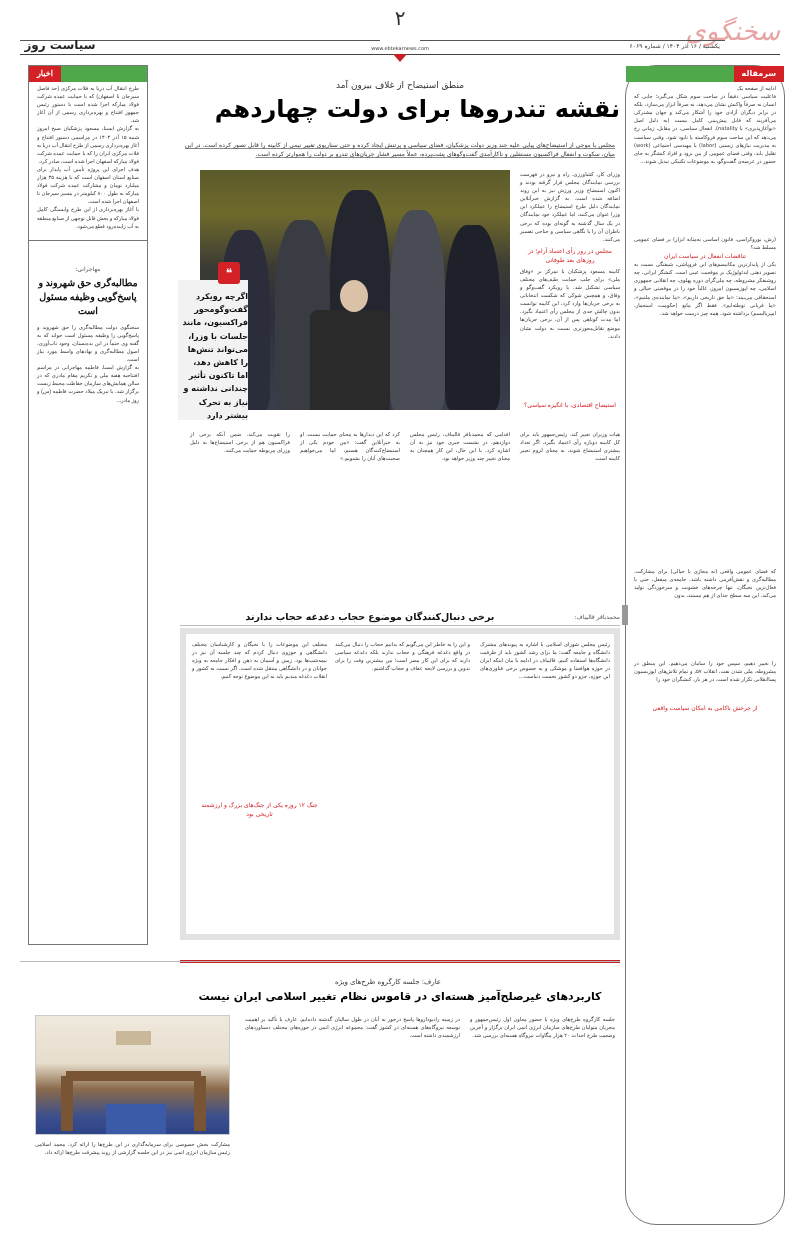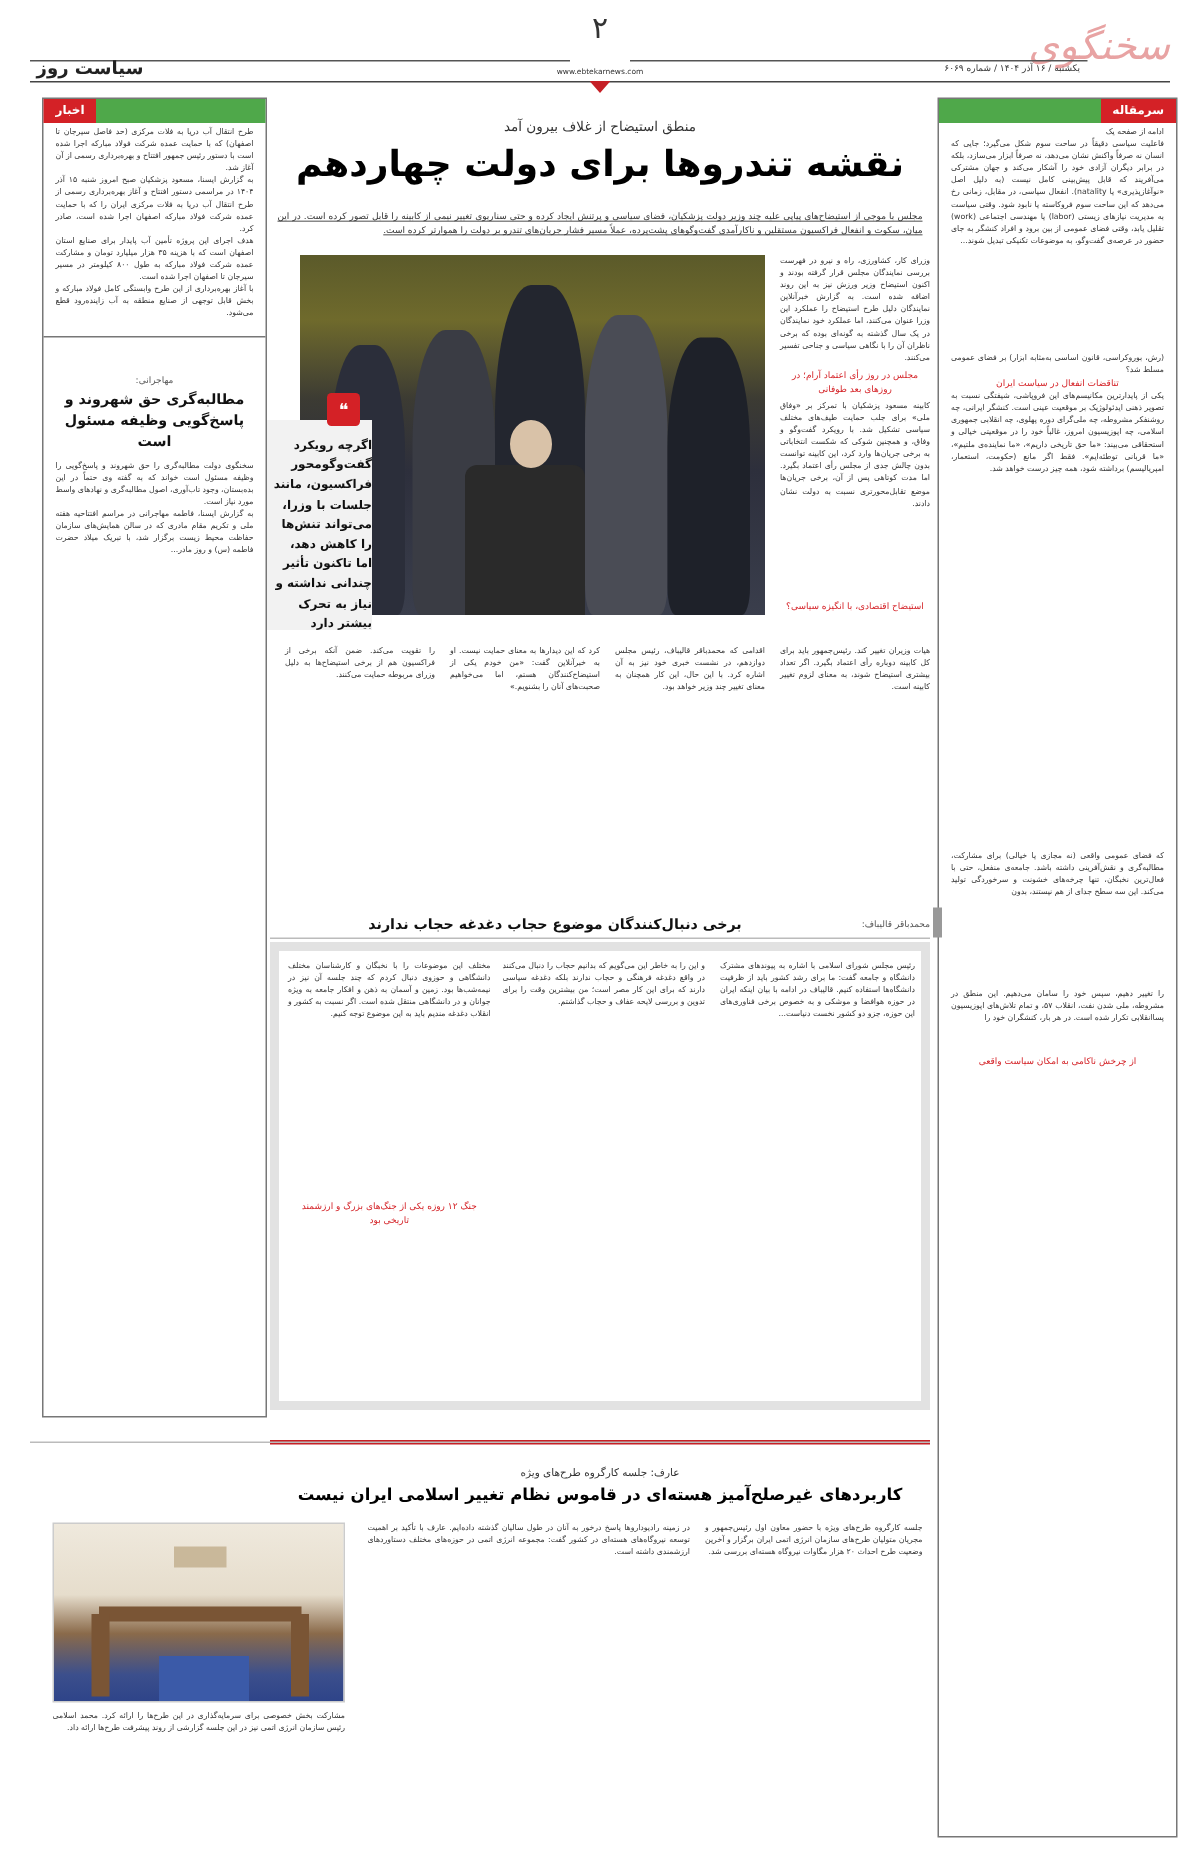--- a/index.html
+++ b/index.html
@@ -23,80 +23,80 @@
   .sidebox { border: 1px solid #777; background: #fff; }
   .tag-bar { height: 16px; display: flex; }
   .tag-red { background: #d42126; color: #fff; font-size: 8px; font-weight: bold; padding: 0 8px; line-height: 16px; }
   .tag-green { background: #4fa84a; flex: 1; }
   .box-title { font-weight: bold; font-size: 9.5px; line-height: 14px; text-align: center; padding: 5px 6px 3px; color: #111; }
   .box-body { padding: 2px 8px; }
   .sub-red { color: #d42126; font-size: 6px; text-align: center; line-height: 9px; }
 
   
   #kicker { left: 180px; top: 80px; width: 440px; text-align: center; font-size: 9px; color: #333; }
-  #headline { left: 180px; top: 95px; width: 440px; text-align: center; font-size: 24px; font-weight: bold; color: #000; letter-spacing: -0.5px; }
+  #headline { left: 180px; top: 95px; width: 440px; text-align: right; font-size: 24px; font-weight: bold; color: #000; letter-spacing: -0.5px; }
   #lead { left: 185px; top: 140px; width: 430px; font-size: 6px; line-height: 9px; color: #333; text-align: justify; text-decoration: underline; text-decoration-color: #888; }
 
   #photo { left: 200px; top: 170px; width: 310px; height: 240px;
     background: linear-gradient(180deg, #5b5a2a 0%, #6f6a2c 18%, #3c3b33 40%, #2d2f3c 60%, #3a3e4c 100%); overflow: hidden; }
   .person { position: absolute; border-radius: 40% 40% 10% 10%; }
   #quote-box { left: 178px; top: 280px; width: 70px; height: 140px; background: #f2f2f2; }
   #quote-icon { left: 218px; top: 262px; width: 22px; height: 22px; background: #d42126; border-radius: 3px; color: #fff; font-size: 12px; text-align: center; line-height: 22px; }
   #quote-text { left: 180px; top: 290px; width: 68px; font-size: 8px; font-weight: bold; line-height: 13.2px; color: #111; text-align: right; }
 
   .red-sub { color: #d42126; font-size: 6px; text-align: center; line-height: 9px; }
 
   #sub-band { left: 180px; top: 608px; width: 440px; height: 18px; border-bottom: 1px solid #bbb; }
   #sub-title { left: 220px; top: 608px; width: 300px; font-size: 9.5px; font-weight: bold; color: #111; text-align: center; line-height: 18px; }
   #sub-speaker { left: 560px; top: 608px; width: 60px; font-size: 6px; color: #555; text-align: right; line-height: 18px; }
   #sub-marker { left: 622px; top: 605px; width: 6px; height: 20px; background: #999; }
 
   #gray-box { left: 180px; top: 628px; width: 440px; height: 312px; background: #e2e2e2; }
   #gray-inner { left: 186px; top: 634px; width: 428px; height: 300px; background: #fff; }
 
   #red-rule { left: 180px; top: 960px; width: 440px; height: 3px; background: #c62026; }
-  #bot-kicker { left: 180px; top: 978px; width: 440px; text-align: center; font-size: 7px; color: #333; }
+  #bot-kicker { left: 168px; top: 978px; width: 440px; text-align: center; font-size: 7px; color: #333; }
   #bot-headline { left: 180px; top: 990px; width: 440px; text-align: center; font-size: 11px; font-weight: bold; color: #000; }
 
   #bot-photo { left: 35px; top: 1015px; width: 195px; height: 120px; background: linear-gradient(180deg, #efe9dd 0%, #e6ddcc 40%, #8a6a4a 62%, #3c4f8c 85%, #2e4489 100%); border: 1px solid #ccc; overflow: hidden; }
   .tbl { position: absolute; background: #7a5535; }
 
   .col { position: absolute; }
 </style>
 </head>
 <body>
 
 <div id="logo" class="abs">سخنگوی</div>
 <div id="page-num" class="abs">۲</div>
 <div class="hline" style="left:20px; top:40px; width:360px;"></div>
 <div class="hline" style="left:420px; top:40px; width:305px;"></div>
 <div id="issue" class="abs">یکشنبه / ۱۶ آذر ۱۴۰۴ / شماره ۶۰۶۹</div>
 <div id="site" class="abs">www.ebtekarnews.com</div>
 <div id="section-name" class="abs">سیاست روز</div>
 <div class="hline" style="left:20px; top:54px; width:760px; background:#444;"></div>
 <div class="abs" style="left:393px; top:54px; width:14px; height:8px; background:#c62026; clip-path:polygon(0 0,100% 0,50% 100%);"></div>
 
-<div class="abs sidebox" style="left:625px; top:65px; width:160px; height:1160px;">
+<div class="abs sidebox" style="left:625px; top:65px; width:160px; height:1160px;border-radius:31px;">
   <div class="tag-bar">
     <div class="tag-red">سرمقاله</div>
     <div class="tag-green"></div>
   </div>
   <div class="box-body">
     <p class="tiny">ادامه از صفحه یک</p>
     <p class="tiny">فاعلیت سیاسی دقیقاً در ساحت سوم شکل می‌گیرد؛ جایی که انسان نه صرفاً واکنش نشان می‌دهد، نه صرفاً ابزار می‌سازد، بلکه در برابر دیگران آزادی خود را آشکار می‌کند و جهان مشترکی می‌آفریند که قابل پیش‌بینی کامل نیست (به دلیل اصل «نوآغازپذیری» یا natality). انفعال سیاسی، در مقابل، زمانی رخ می‌دهد که این ساحت سوم فروکاسته یا نابود شود. وقتی سیاست به مدیریت نیازهای زیستی (labor) یا مهندسی اجتماعی (work) تقلیل یابد، وقتی فضای عمومی از بین برود و افراد کنشگر به جای حضور در عرصه‌ی گفت‌وگو، به موضوعات تکنیکی تبدیل شوند...</p>
     <p class="tiny" style="margin-top:70px;">(رش، بوروکراسی، قانون اساسی به‌مثابه ابزار) بر فضای عمومی مسلط شد؟</p>
     <p class="sub-red">تناقضات انفعال در سیاست ایران</p>
     <p class="tiny">یکی از پایدارترین مکانیسم‌های این فروپاشی، شیفتگی نسبت به تصویر ذهنی ایدئولوژیک بر موقعیت عینی است. کنشگر ایرانی، چه روشنفکر مشروطه، چه ملی‌گرای دوره پهلوی، چه انقلابی جمهوری اسلامی، چه اپوزیسیون امروز، غالباً خود را در موقعیتی خیالی و استحقاقی می‌بیند: «ما حق تاریخی داریم»، «ما نماینده‌ی ملتیم»، «ما قربانی توطئه‌ایم». فقط اگر مانع (حکومت، استعمار، امپریالیسم) برداشته شود، همه چیز درست خواهد شد.</p>
     <p class="tiny" style="margin-top:250px;">که فضای عمومی واقعی (نه مجازی یا خیالی) برای مشارکت، مطالبه‌گری و نقش‌آفرینی داشته باشد. جامعه‌ی منفعل، حتی با فعال‌ترین نخبگان، تنها چرخه‌های خشونت و سرخوردگی تولید می‌کند. این سه سطح جدای از هم نیستند، بدون</p>
     <p class="tiny" style="margin-top:60px;">را تغییر دهیم، سپس خود را سامان می‌دهیم. این منطق در مشروطه، ملی شدن نفت، انقلاب ۵۷، و تمام تلاش‌های اپوزیسیون پسا‌انقلابی تکرار شده است. در هر بار، کنشگران خود را</p>
     <p class="sub-red" style="margin-top:20px;">از چرخش ناکامی به امکان سیاست واقعی</p>
   </div>
 </div>
 
-<div class="abs sidebox" style="left:28px; top:65px; width:150px; height:880px;">
+<div class="abs sidebox" style="left:28px; top:65px; width:120px; height:880px;font-family:Liberation Serif, serif;">
   <div class="tag-bar">
     <div class="tag-green"></div>
     <div class="tag-red">اخبار</div>
   </div>
   <div class="box-body">
     <p class="tiny">طرح انتقال آب دریا به فلات مرکزی (حد فاصل سیرجان تا اصفهان) که با حمایت عمده شرکت فولاد مبارکه اجرا شده است با دستور رئیس جمهور افتتاح و بهره‌برداری رسمی از آن آغاز شد.</p>
     <p class="tiny">به گزارش ایسنا، مسعود پزشکیان صبح امروز شنبه ۱۵ آذر ۱۴۰۴ در مراسمی دستور افتتاح و آغاز بهره‌برداری رسمی از طرح انتقال آب دریا به فلات مرکزی ایران را که با حمایت عمده شرکت فولاد مبارکه اصفهان اجرا شده است، صادر کرد.</p>
     <p class="tiny">هدف اجرای این پروژه تأمین آب پایدار برای صنایع استان اصفهان است که با هزینه ۳۵ هزار میلیارد تومان و مشارکت عمده شرکت فولاد مبارکه به طول ۸۰۰ کیلومتر در مسیر سیرجان تا اصفهان اجرا شده است.</p>
     <p class="tiny">با آغاز بهره‌برداری از این طرح وابستگی کامل فولاد مبارکه و بخش قابل توجهی از صنایع منطقه به آب زاینده‌رود قطع می‌شود.</p>
   </div>

